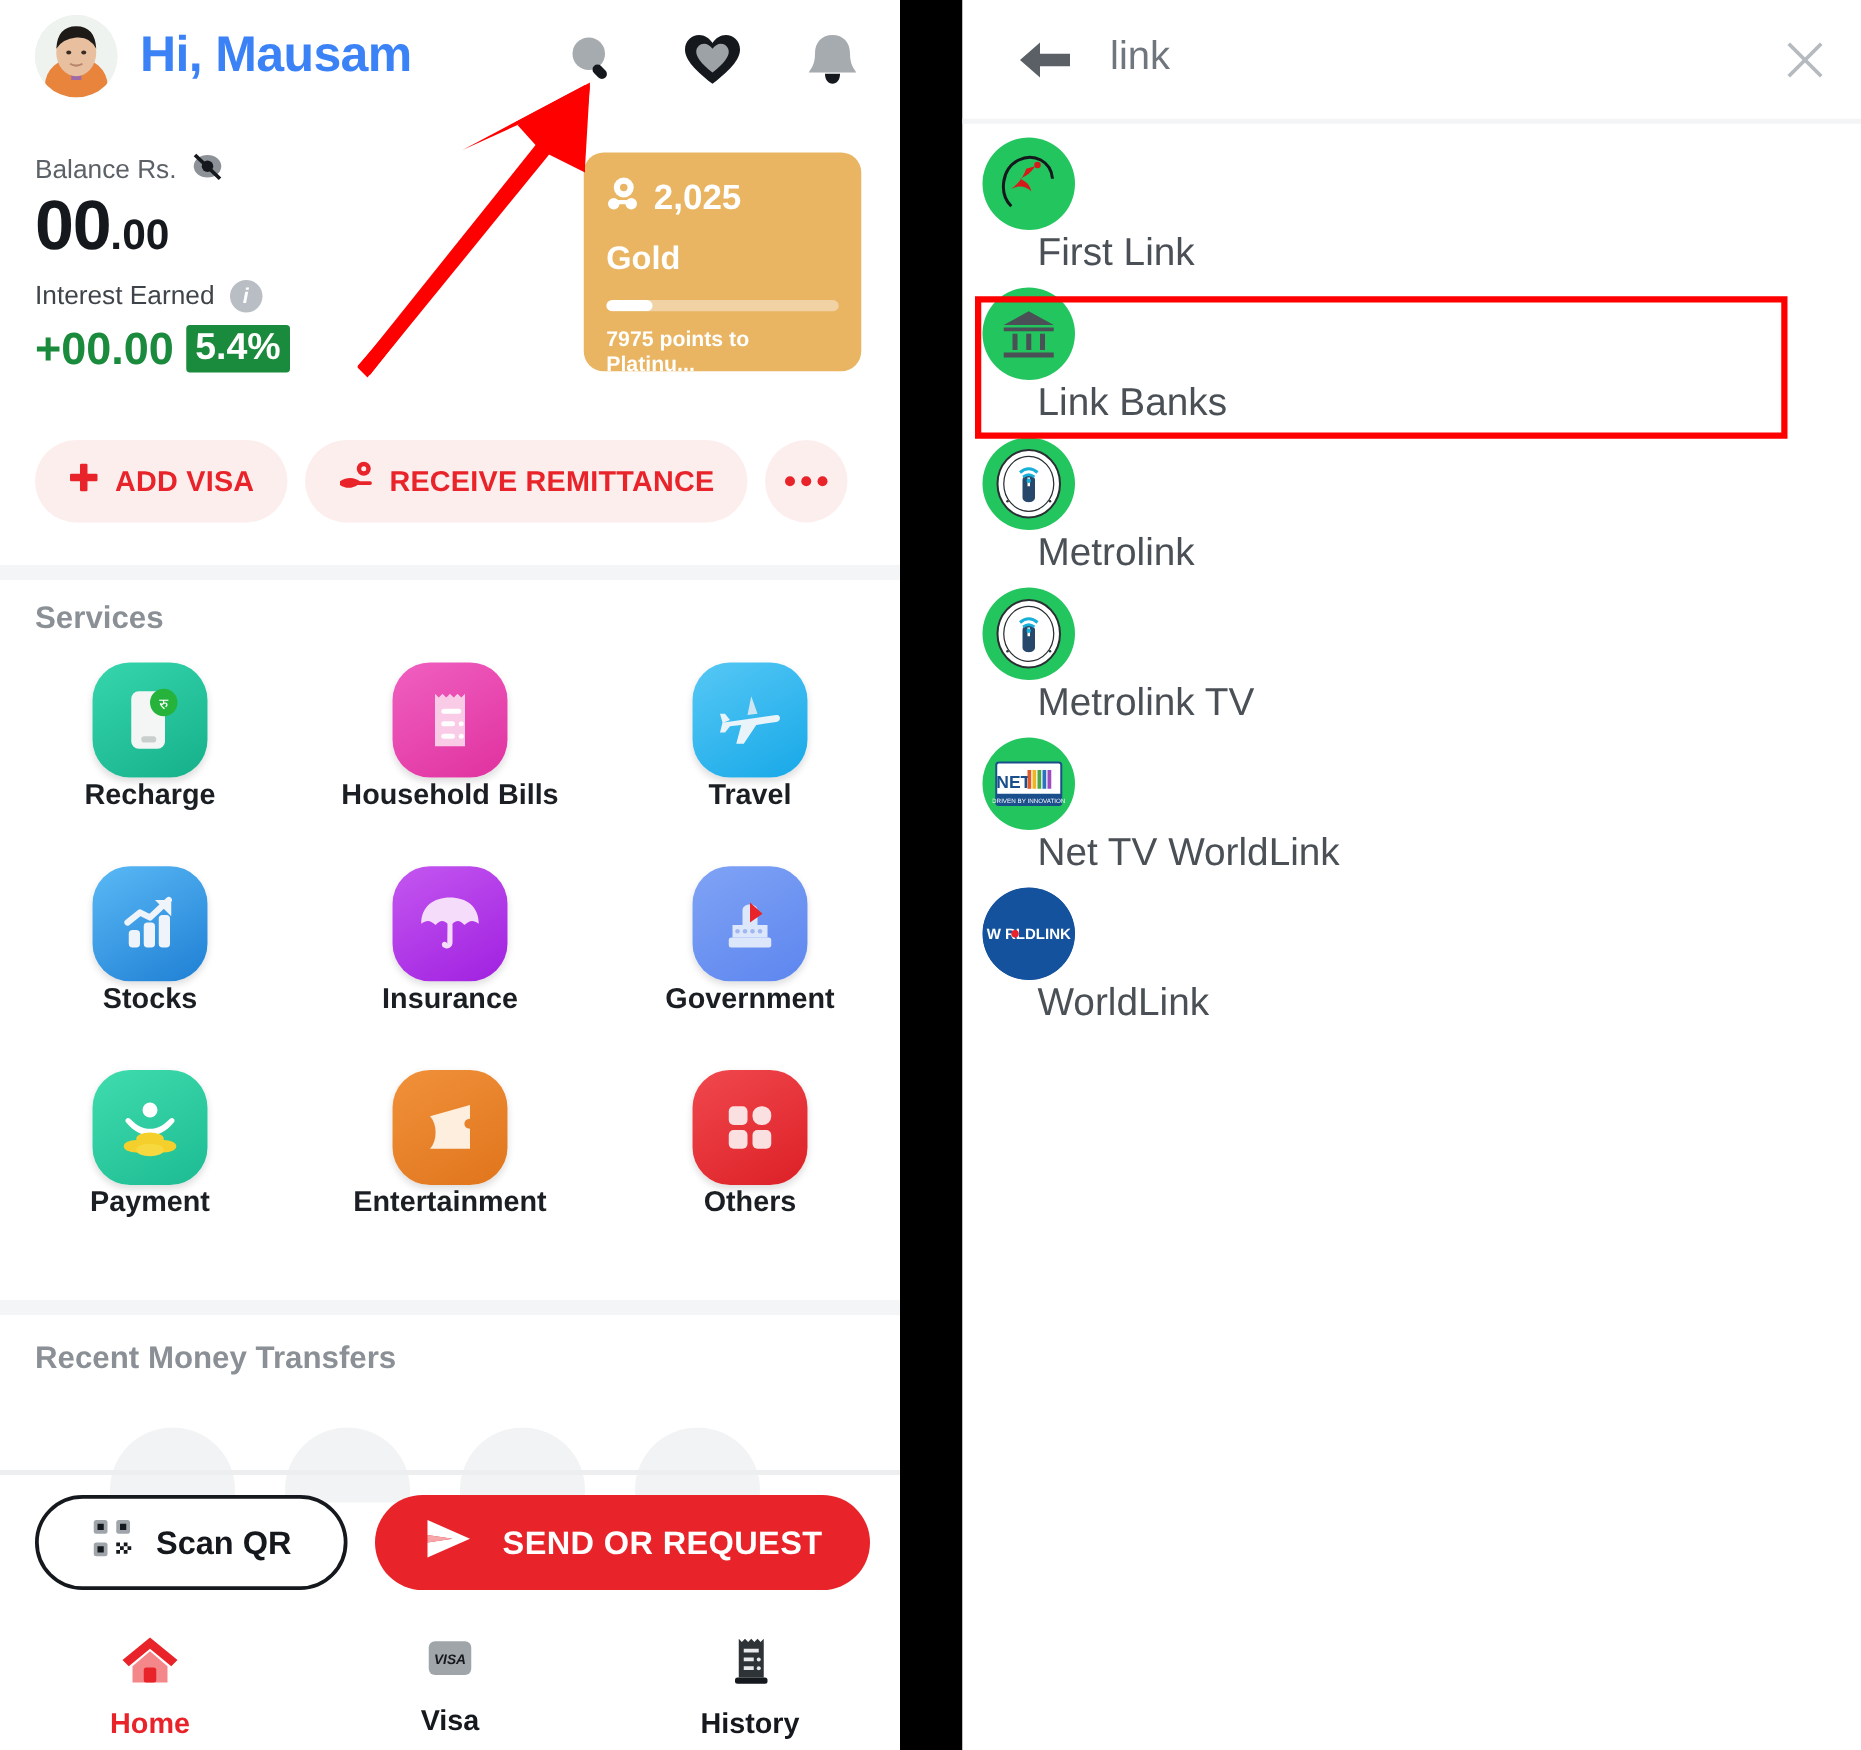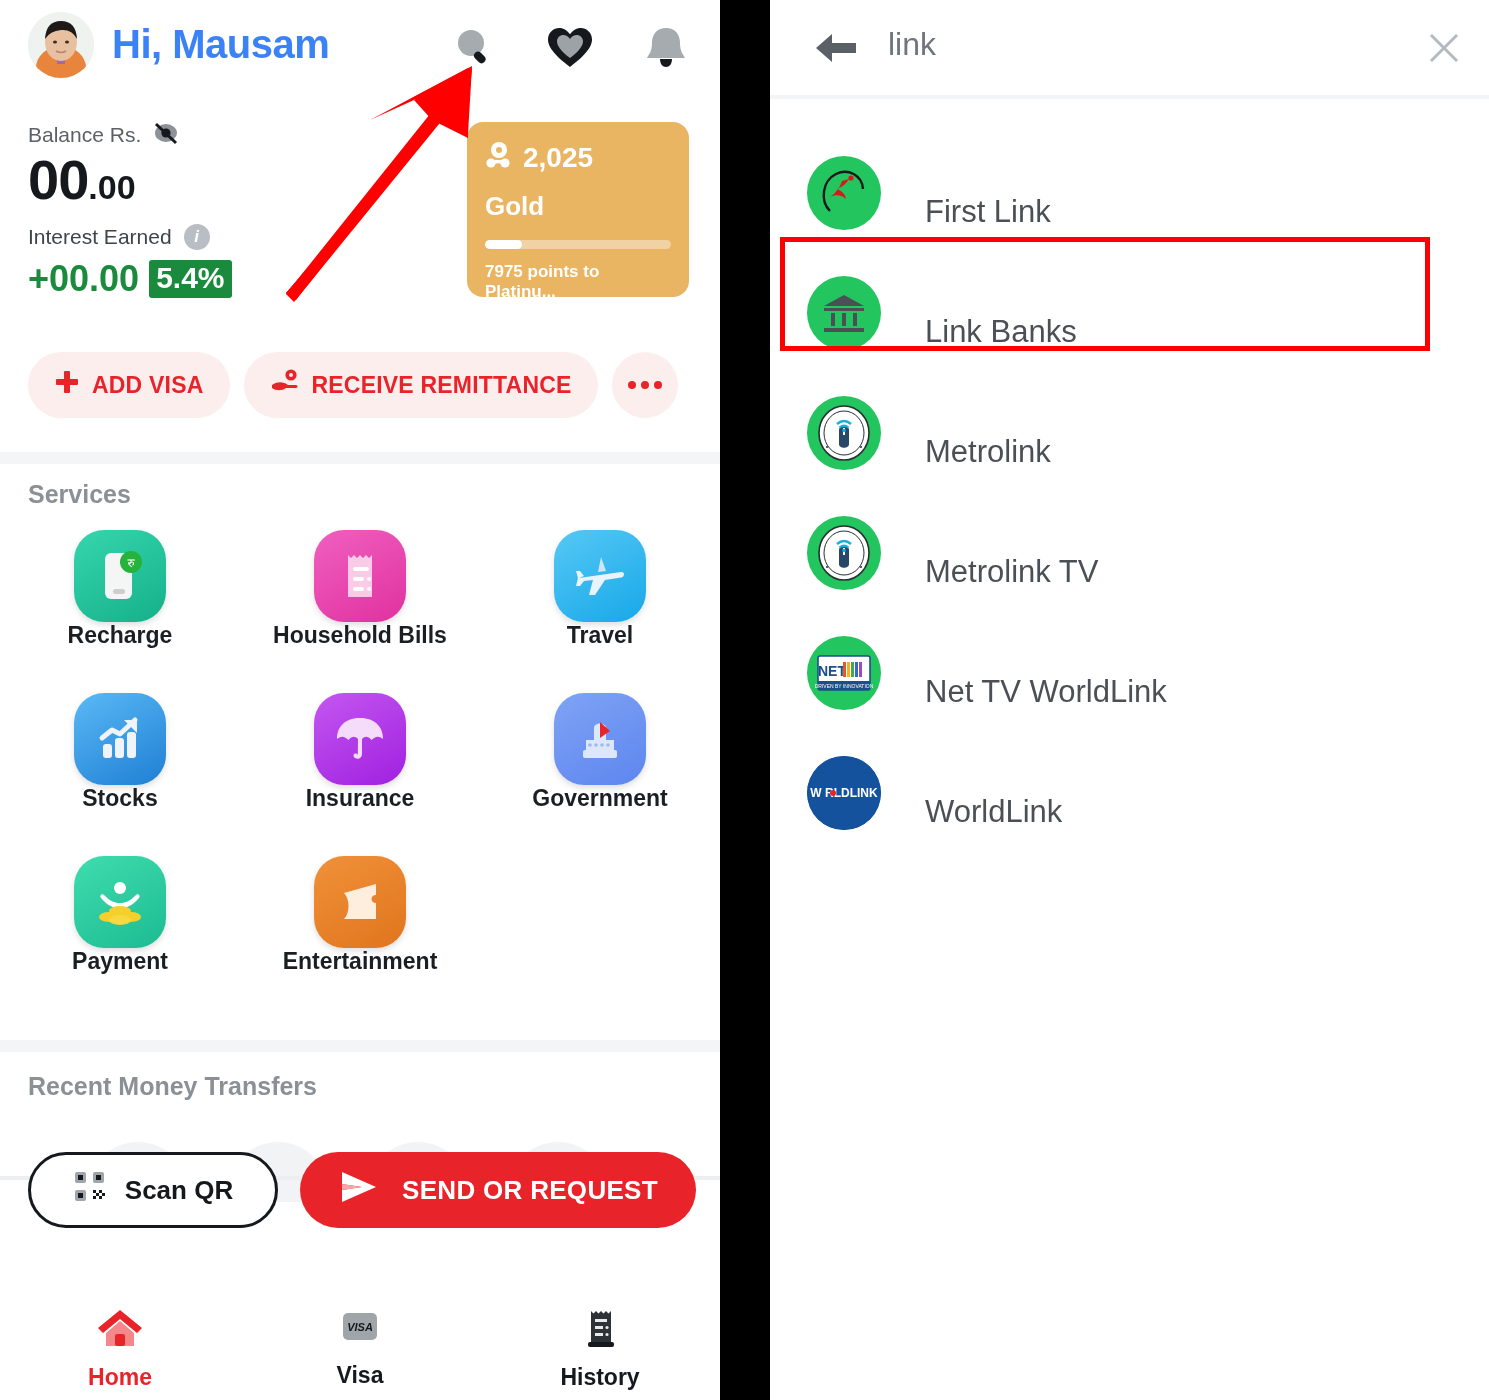--- a/index.html
+++ b/index.html
@@ -141,21 +141,21 @@
   }
 
   
   .recent-circles { position: absolute; left: 0; top: 1142px; width: 720px; height: 60px; overflow: hidden; }
   .recent-circles i {
     position: absolute; top: 0; width: 100px; height: 100px;
     border-radius: 50%; background: #f2f3f4; display: block;
   }
 
   
-  .cta-row { position: absolute; left: 28px; top: 1152px; display: flex; align-items: center; gap: 22px; justify-content: space-between; }
+  .cta-row { position: absolute; left: 28px; top: 1196px; display: flex; align-items: center; gap: 22px; justify-content: space-between; }
   .scan-btn {
     width: 250px; height: 76px; border-radius: 38px;
     border: 3px solid #15181c; background: #ffffff;
     display: flex; align-items: center; justify-content: center; gap: 18px;
     box-sizing: border-box;
     font-size: 26px; font-weight: bold; color: #15181c;
   }
   .send-btn {
     width: 396px; height: 76px; border-radius: 38px;
     background: #e8242a; color: #ffffff;
@@ -178,21 +178,21 @@
   
   .search-bar { position: absolute; left: 0; top: 0; width: 719px; height: 96px; }
   .back-btn { position: absolute; left: 40px; top: 22px; width: 52px; height: 52px;
               display: flex; align-items: center; justify-content: center; }
   .search-text { position: absolute; left: 118px; top: 26px; font-size: 32px; color: #6f767d; }
   .clear-btn { position: absolute; left: 650px; top: 24px; width: 48px; height: 48px;
                display: flex; align-items: center; justify-content: center; }
   .search-divider { position: absolute; left: 0; top: 95px; width: 719px; height: 4px; background: #f3f4f5; }
 
   .results { position: absolute; left: 0; top: 110px; width: 719px; }
-  .result-row { height: 120px; display: flex; align-items: flex-end; padding-left: 37px; box-sizing: border-box; }
+  .result-row { height: 120px; display: flex; align-items: flex-start; padding-left: 16px; box-sizing: border-box; flex-direction: column; }
   .result-logo {
     width: 74px; height: 74px; border-radius: 50%; background: #22c55e;
     display: flex; align-items: center; justify-content: center; flex: none; overflow: hidden;
   }
   .result-label { margin-left: 44px; font-size: 31px; color: #4a5055; }
 
   .highlight-box {
     position: absolute; left: 780px; top: 237px;
     width: 650px; height: 114px;
     border: 5px solid #ff0000; box-sizing: border-box;
@@ -407,20 +407,31 @@
 
       <div class="svc">
         <div class="svc-tile" style="background:linear-gradient(150deg,#f0913a,#e0751c);">
           <svg width="56" height="54" viewBox="0 0 56 54">
             <path d="M12 18 L44 9 L44 20 C38 20 38 28 44 28 L44 44 L12 44 C18 38 18 24 12 18Z" fill="#fdeedd"></path>
           </svg>
         </div>
         <div class="svc-label">Entertainment</div>
       </div>
 
+      <div class="svc">
+        <div class="svc-tile" style="background:linear-gradient(150deg,#f0484e,#dc2026);">
+          <svg width="52" height="52" viewBox="0 0 52 52">
+            <rect x="9" y="9" width="15" height="15" rx="4" fill="#fbe0e1"></rect>
+            <rect x="28" y="9" width="15" height="15" rx="7" fill="#fbe0e1"></rect>
+            <rect x="9" y="28" width="15" height="15" rx="4" fill="#fbe0e1"></rect>
+            <rect x="28" y="28" width="15" height="15" rx="4" fill="#fbe0e1"></rect>
+          </svg>
+        </div>
+        <div class="svc-label">Others</div>
+      </div>
     </div>
 
     <div class="band" style="top:1040px;"></div>
     <div class="section-title" style="top:1072px;">Recent Money Transfers</div>
     <div class="recent-circles">
       <i style="left:88px;"></i>
         <i style="left:228px;"></i>
         <i style="left:368px;"></i>
         <i style="left:508px;"></i>
     </div>

